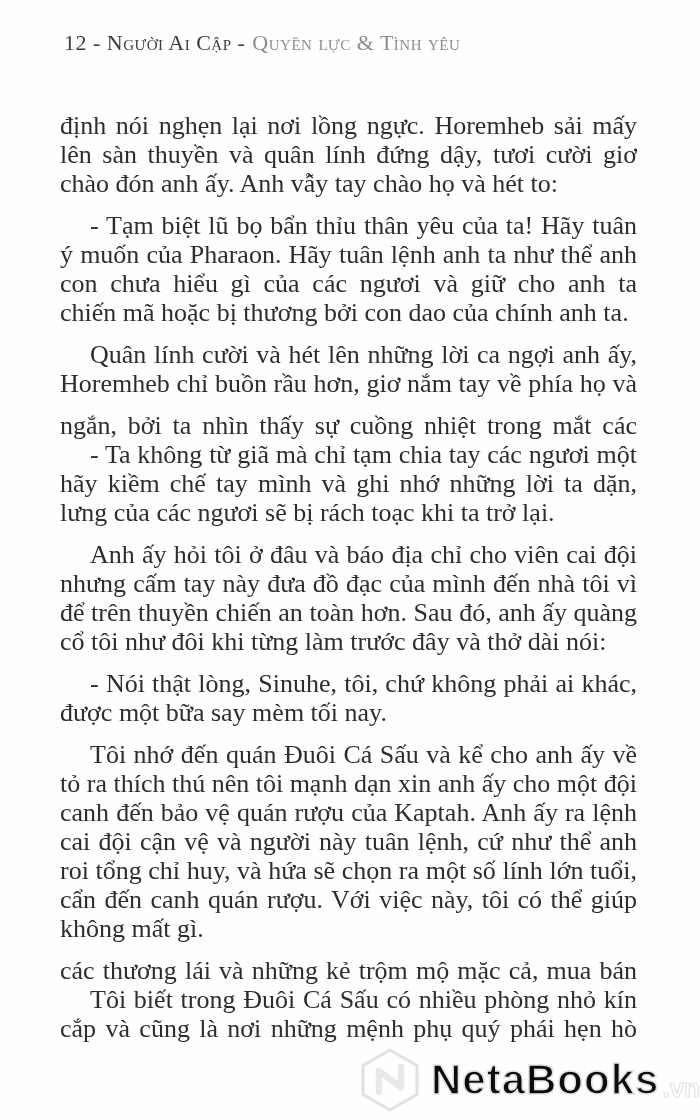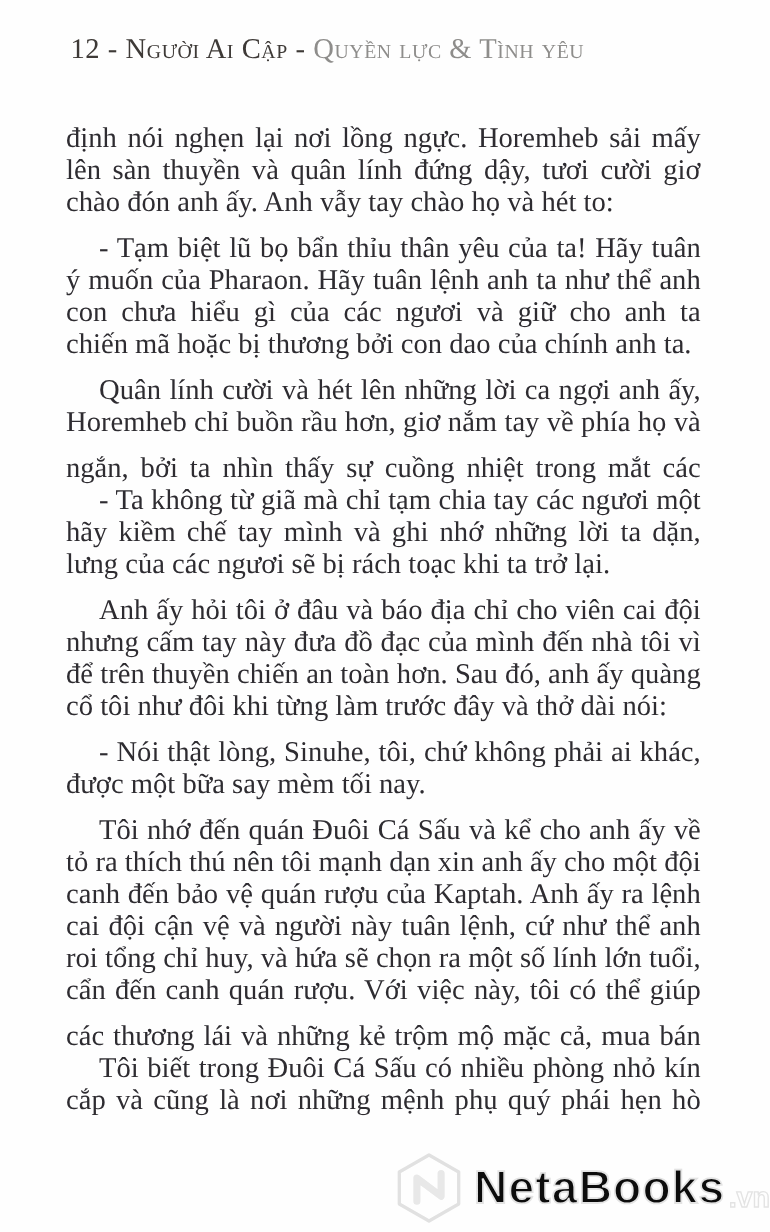--- a/index.html
+++ b/index.html
@@ -2,21 +2,21 @@
 <html><head>
 <meta charset="utf-8">
 <style>
   html,body{margin:0;padding:0;background:#ffffff;}
   .page{
     position:relative;width:700px;height:1120px;background:#fefefe;
     font-family:"Liberation Serif","DejaVu Serif",serif;overflow:hidden;
   }
   header.runhead{
     position:absolute;left:64px;top:30px;height:26px;
-    font-variant:small-caps;font-size:26px;letter-spacing:0.5px;
+    font-variant:small-caps;font-size:22px;letter-spacing:0.5px;
     color:#3e3a37;white-space:nowrap;
   }
   .runhead .sub{color:#8e8d8b;margin-left:7px;}
   main.body{
     position:absolute;left:60px;top:111px;width:577px;
     font-size:26px;line-height:29px;color:#2e2c31;
   }
   .para{margin:0 0 13px 0;}
   .line{
     text-align:justify;text-align-last:justify;-moz-text-align-last:justify;
@@ -88,20 +88,21 @@
       <div class="line end">được một bữa say mèm tối nay.</div>
     </section>
 
     <section class="para">
       <div class="line ind">Tôi nhớ đến quán Đuôi Cá Sấu và kể cho anh ấy về nó, anh</div>
       <div class="line">tỏ ra thích thú nên tôi mạnh dạn xin anh ấy cho một đội lính</div>
       <div class="line">canh đến bảo vệ quán rượu của Kaptah. Anh ấy ra lệnh cho viên</div>
       <div class="line">cai đội cận vệ và người này tuân lệnh, cứ như thể anh ấy vẫn giữ</div>
       <div class="line">roi tổng chỉ huy, và hứa sẽ chọn ra một số lính lớn tuổi, đáng tin</div>
       <div class="line">cẩn đến canh quán rượu. Với việc này, tôi có thể giúp Kaptah mà</div>
+      <div class="line end">không mất gì.</div>
     </section>
 
     <section class="para">
       <div class="line">các thương lái và những kẻ trộm mộ mặc cả, mua bán đồ trộm</div>
       <div class="line ind">Tôi biết trong Đuôi Cá Sấu có nhiều phòng nhỏ kín đáo, nơi</div>
       <div class="line">cắp và cũng là nơi những mệnh phụ quý phái hẹn hò với các phu</div>
     </section>
 
   </main>
 

